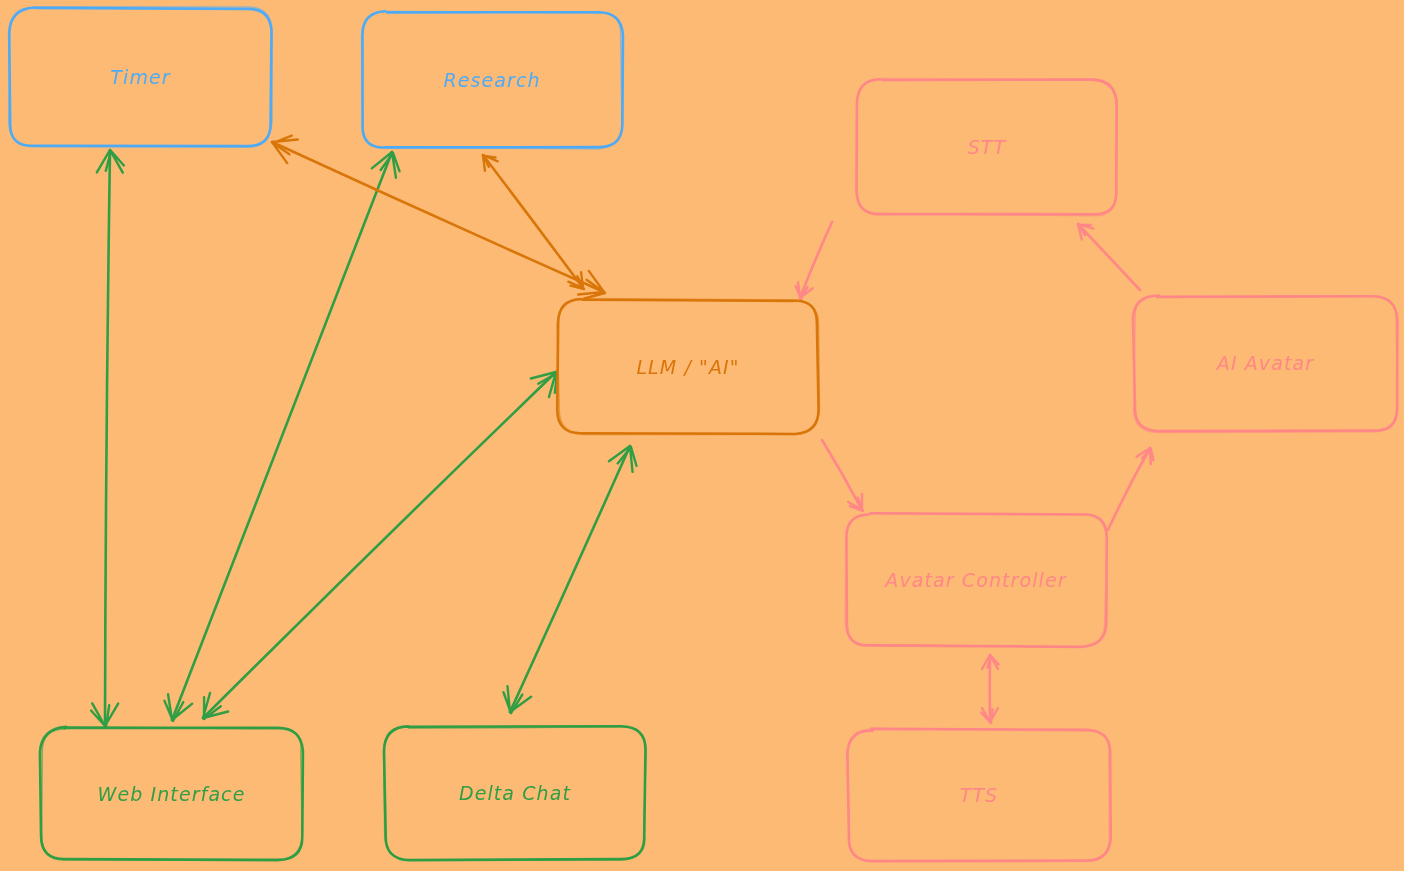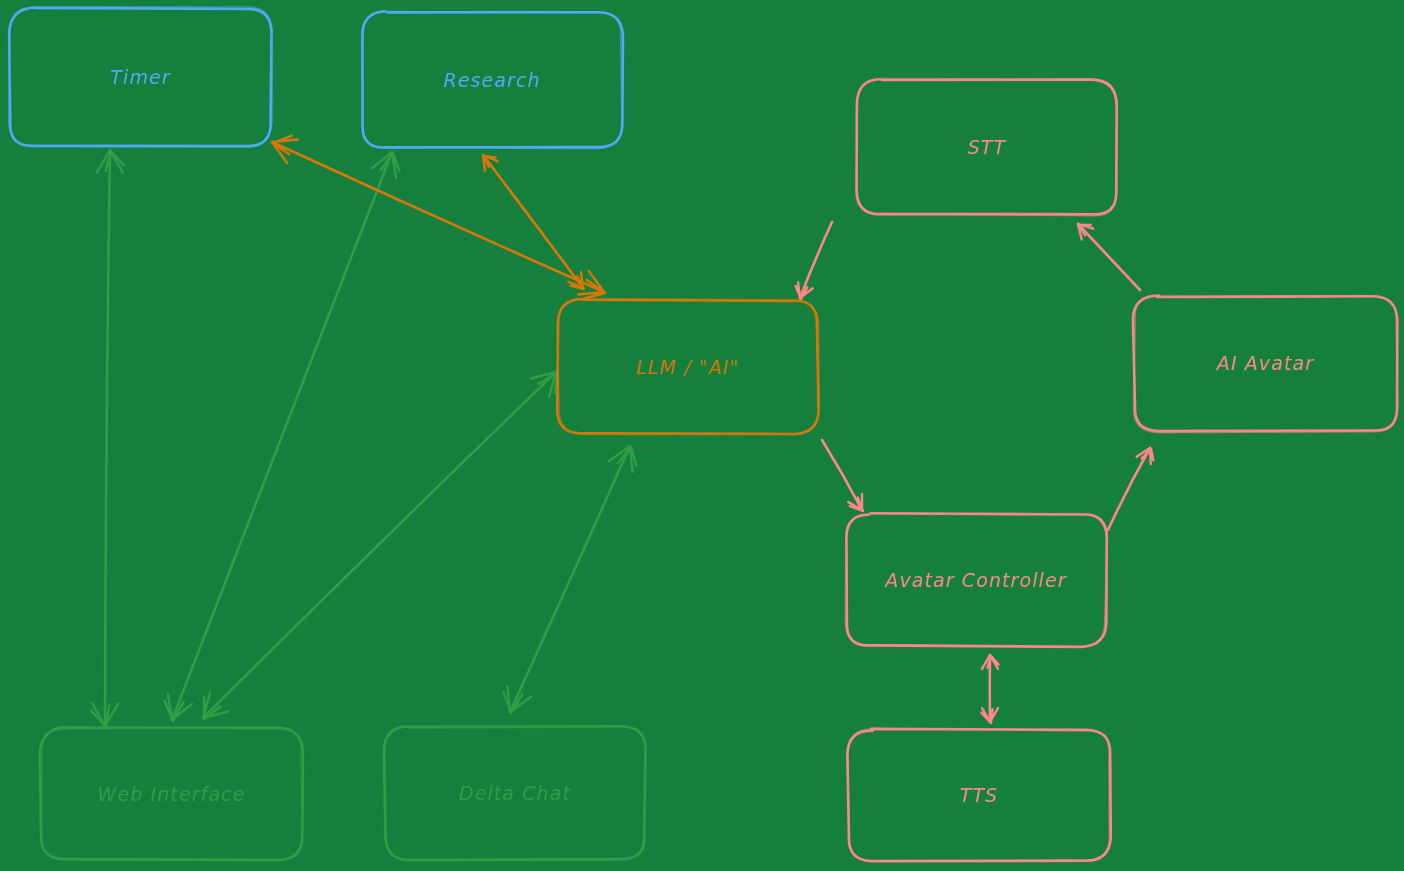--- a/index.html
+++ b/index.html
@@ -10,21 +10,21 @@
   body {
     width: 1404px;
     height: 871px;
     overflow: hidden;
     font-family: "DejaVu Sans", sans-serif;
   }
   #canvas {
     position: relative;
     width: 1404px;
     height: 871px;
-    background: #15803d;
+    background: #fdba74;
   }
   svg.layer {
     position: absolute;
     left: 0;
     top: 0;
     width: 1404px;
     height: 871px;
     overflow: visible;
   }
   .node-label {

